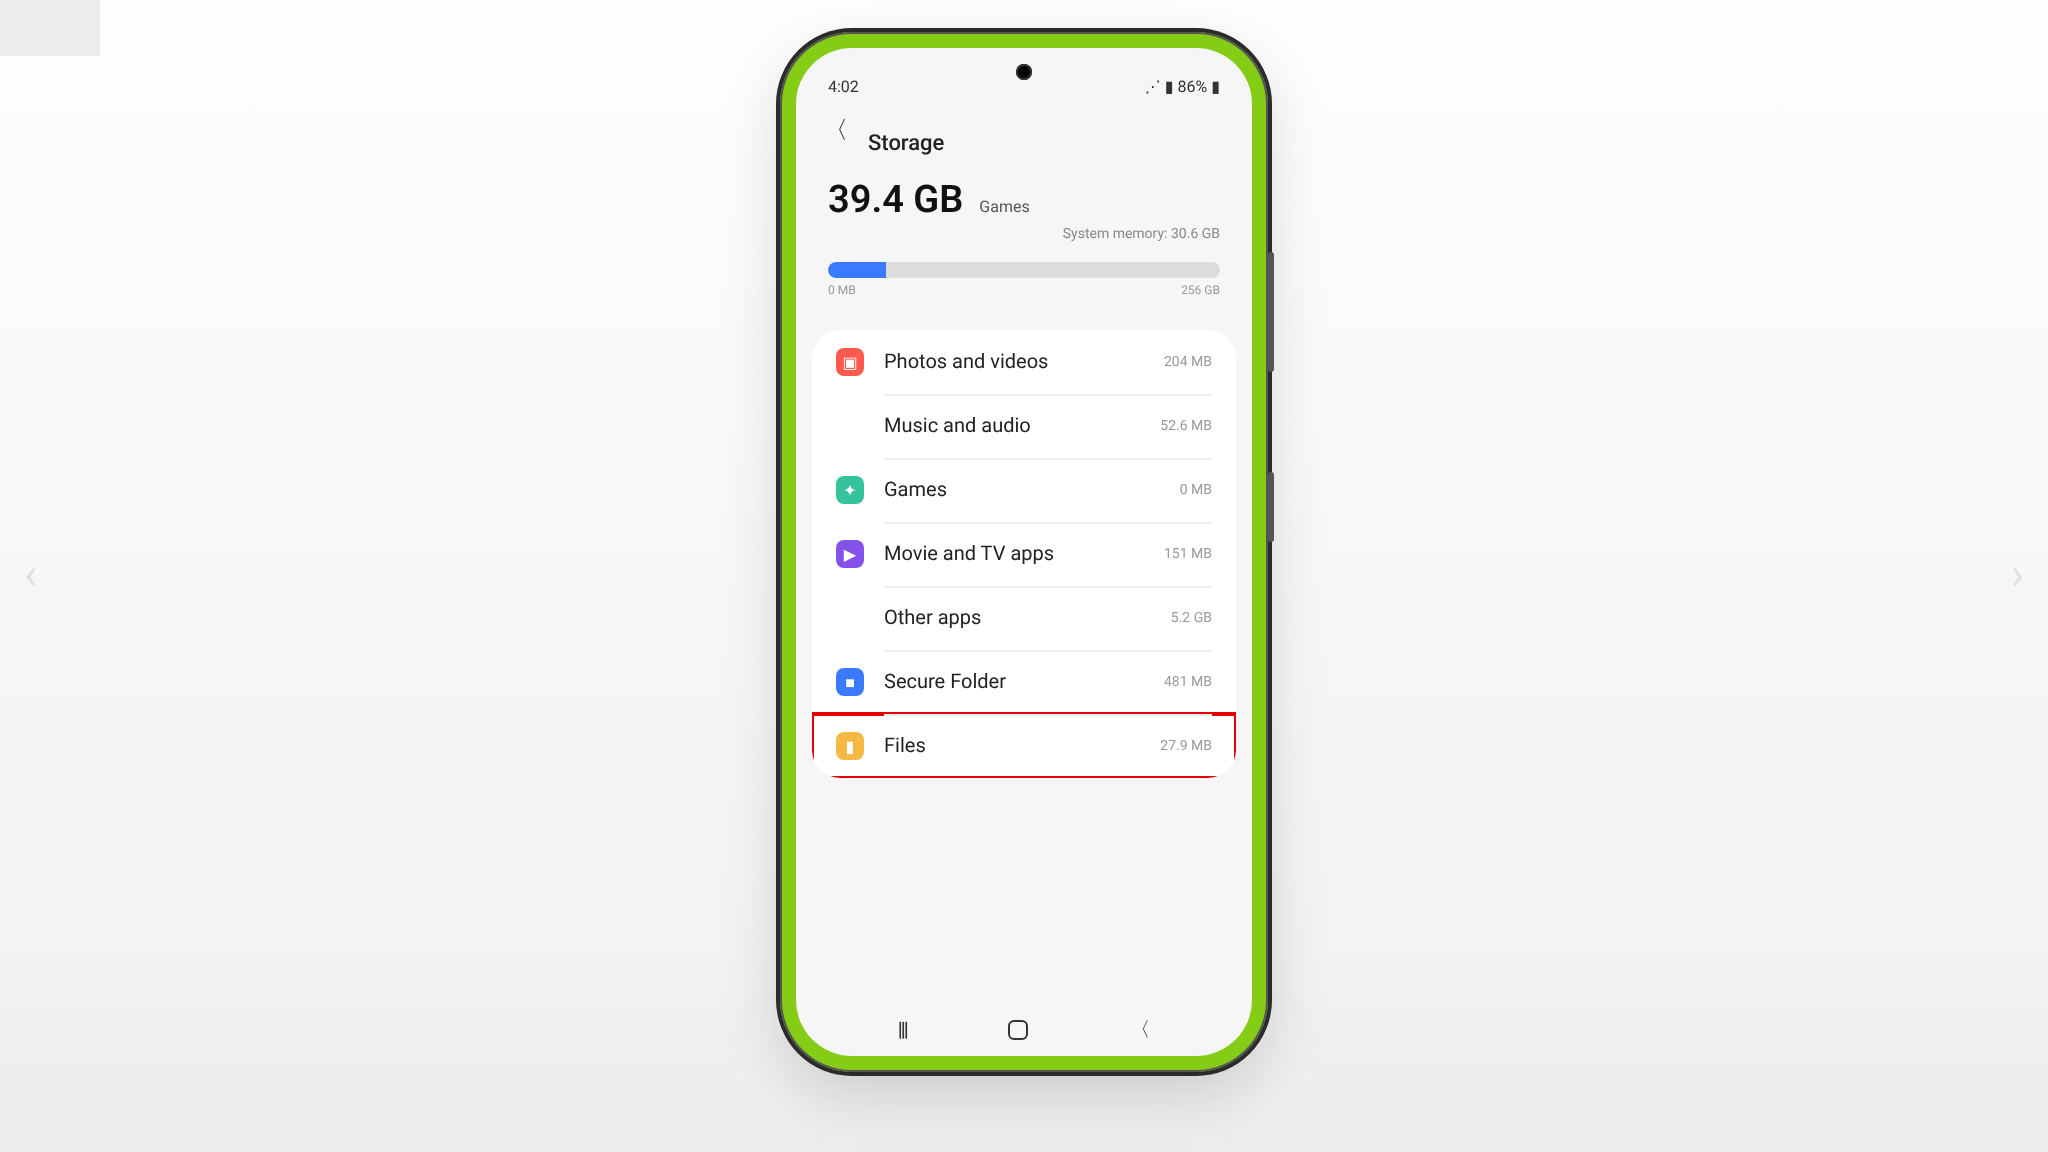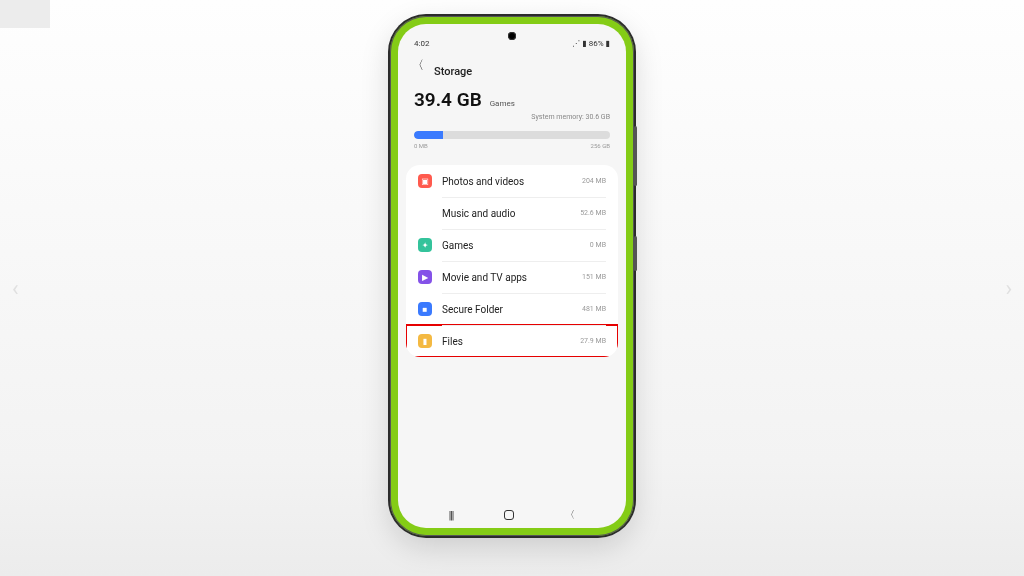--- a/index.html
+++ b/index.html
@@ -235,20 +235,25 @@
           <span class="icon ic-games">✦</span>
           <span class="label">Games</span>
           <span class="size">0 MB</span>
         </div>
         <div class="row">
           <span class="icon ic-movie">▶</span>
           <span class="label">Movie and TV apps</span>
           <span class="size">151 MB</span>
         </div>
         <div class="row">
+          <span class="icon ic-other">⠿</span>
+          <span class="label">Other apps</span>
+          <span class="size">5.2 GB</span>
+        </div>
+        <div class="row">
           <span class="icon ic-secure">■</span>
           <span class="label">Secure Folder</span>
           <span class="size">481 MB</span>
         </div>
         <div class="row highlight">
           <span class="icon ic-files">▮</span>
           <span class="label">Files</span>
           <span class="size">27.9 MB</span>
         </div>
       </div>

